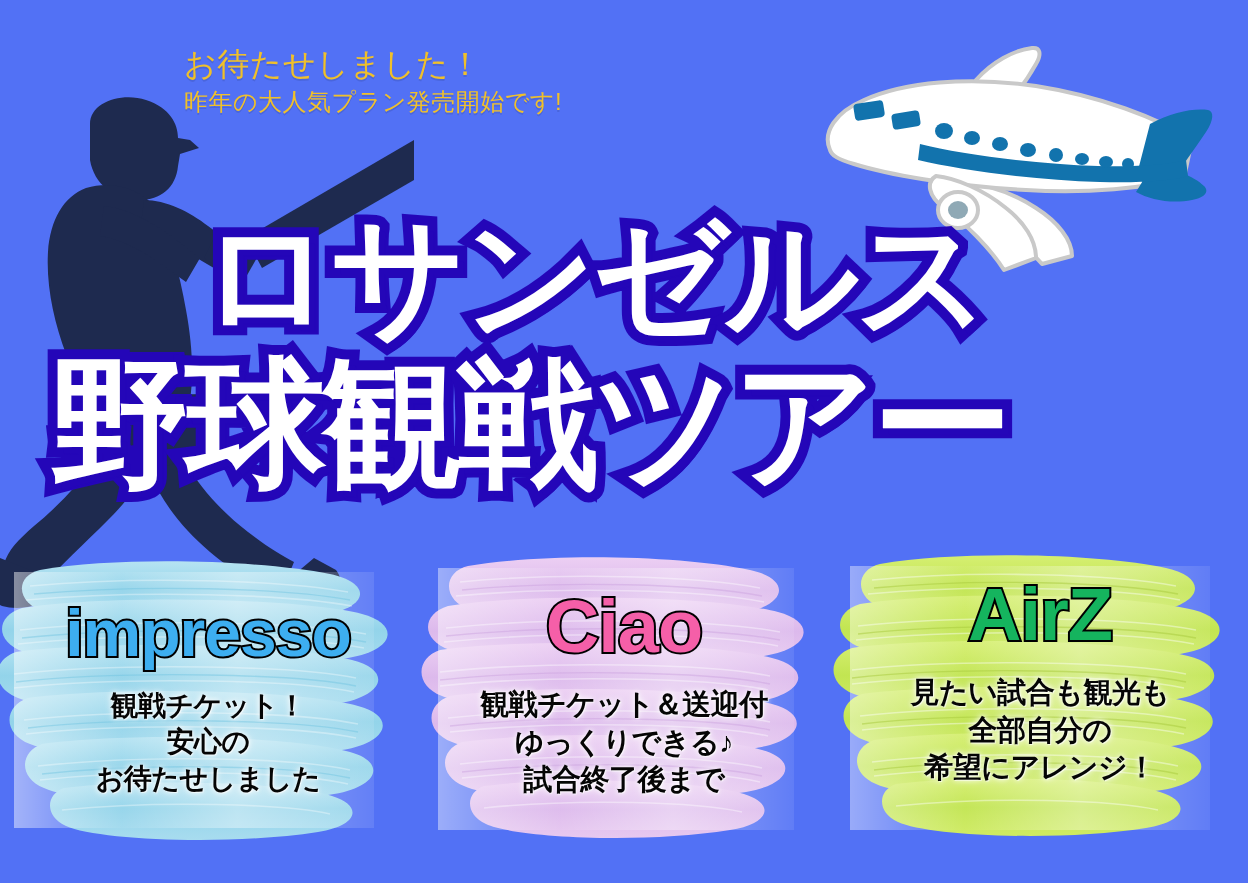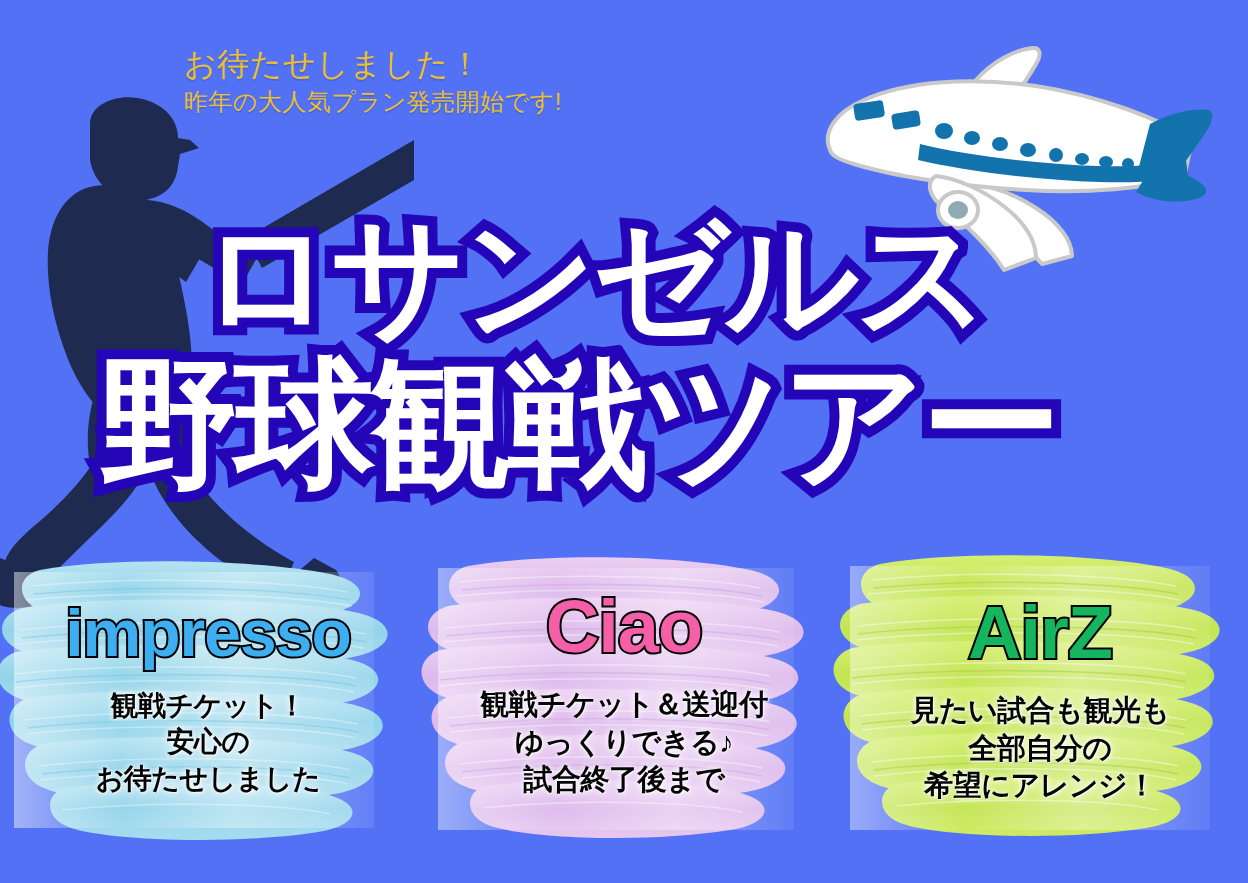--- a/index.html
+++ b/index.html
@@ -65,21 +65,21 @@
     line-height:0.96;
     letter-spacing:-4px;
     white-space:nowrap;
     -webkit-text-stroke:20px #2406b8;
     paint-order:stroke fill;
     text-shadow:
       6px 6px 0 #2406b8,
       7px 7px 0 #2406b8;
   }
   #title-line1{ margin-left:200px; }
-  #title-line2{ margin-left:99px; margin-top:16px; font-size:140px;}
+  #title-line2{ margin-left:50px; margin-top:16px; font-size:140px;}
 
   
   #plans{
     position:absolute;
     left:0; top:548px;
     width:1248px; height:300px;
     display:flex;
     z-index:4;
   }
   .plan{
@@ -124,21 +124,21 @@
       1px 1px 0 rgba(255,255,255,.6);
   }
   .plan-desc div{white-space:nowrap;}
 
   .plan-impresso .plan-name{color:#3daef0;}
   .plan-ciao .plan-name{color:#f55fa8;font-size:74px;}
   .plan-airz .plan-name{color:#15b45e;font-size:74px;}
   .plan-ciao .plan-desc{font-size:29px;}
   .plan-airz .plan-desc{font-size:29px;}
   .plan-ciao .plan-name{margin-top:42px;text-align:center;}
-  .plan-airz .plan-name{margin-top:48px;}
+  .plan-airz .plan-name{margin-top:30px;}
   .plan-impresso .plan-name{margin-top:52px;}
 </style>
 </head>
 <body>
 
 <div id="poster">
 
   <svg id="batter" viewBox="0 0 420 520" xmlns="http://www.w3.org/2000/svg" aria-hidden="true">
     <g fill="#1e2a4f">
 

